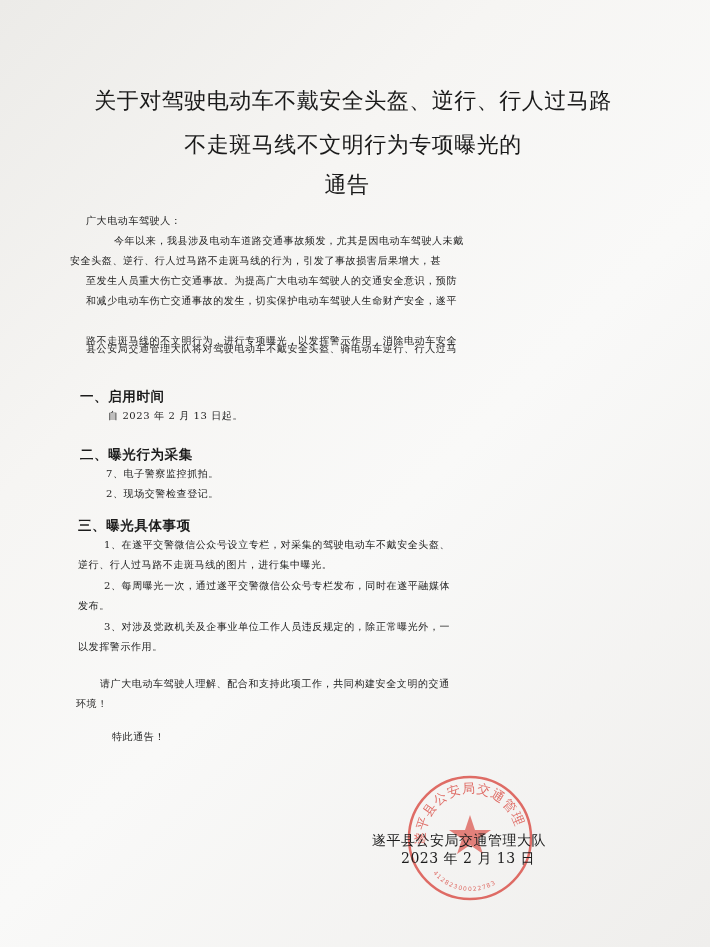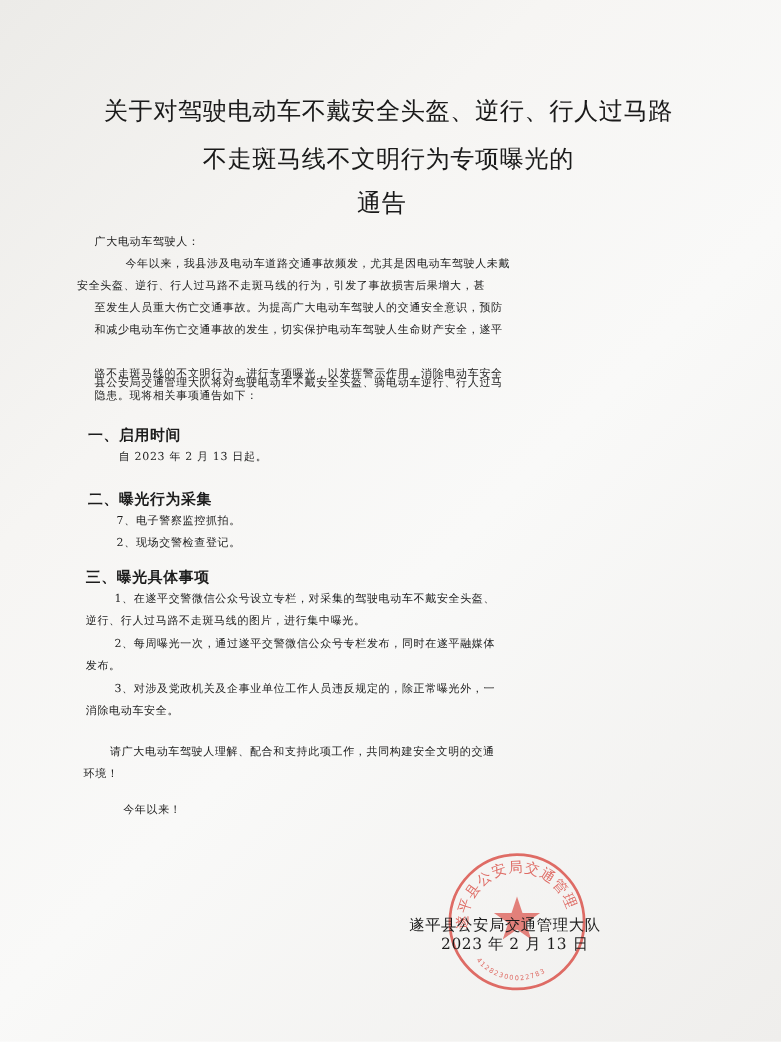--- a/index.html
+++ b/index.html
@@ -37,41 +37,40 @@
   <div class="title t3">通告</div>
 
   <div class="line" style="left:86px; top:212px;">广大电动车驾驶人：</div>
 
   <div class="line" style="left:114px; top:232px;">今年以来，我县涉及电动车道路交通事故频发，尤其是因电动车驾驶人未戴</div>
   <div class="line" style="left:70px; top:252px;">安全头盔、逆行、行人过马路不走斑马线的行为，引发了事故损害后果增大，甚</div>
   <div class="line" style="left:86px; top:272px;">至发生人员重大伤亡交通事故。为提高广大电动车驾驶人的交通安全意识，预防</div>
   <div class="line" style="left:86px; top:292px;">和减少电动车伤亡交通事故的发生，切实保护电动车驾驶人生命财产安全，遂平</div>
   <div class="line" style="left:86px; top:312px;margin-top:28px;">县公安局交通管理大队将对驾驶电动车不戴安全头盔、骑电动车逆行、行人过马</div>
   <div class="line" style="left:86px; top:332px;">路不走斑马线的不文明行为，进行专项曝光，以发挥警示作用，消除电动车安全</div>
-  <div class="line" style="left:86px; top:352px;">隐患。现将相关事项通告如下：</div>
 
   <div class="line heading" style="left:80px; top:387px;">一、启用时间</div>
   <div class="line" style="left:108px; top:407px;">自 2023 年 2 月 13 日起。</div>
 
   <div class="line heading" style="left:80px; top:445px;">二、曝光行为采集</div>
   <div class="line" style="left:106px; top:465px;">7、电子警察监控抓拍。</div>
   <div class="line" style="left:106px; top:485px;">2、现场交警检查登记。</div>
 
   <div class="line heading" style="left:78px; top:516px;">三、曝光具体事项</div>
   <div class="line" style="left:104px; top:536px;">1、在遂平交警微信公众号设立专栏，对采集的驾驶电动车不戴安全头盔、</div>
   <div class="line" style="left:78px; top:556px;">逆行、行人过马路不走斑马线的图片，进行集中曝光。</div>
   <div class="line" style="left:104px; top:577px;">2、每周曝光一次，通过遂平交警微信公众号专栏发布，同时在遂平融媒体</div>
   <div class="line" style="left:78px; top:597px;text-align:right;">发布。</div>
   <div class="line" style="left:104px; top:618px;">3、对涉及党政机关及企事业单位工作人员违反规定的，除正常曝光外，一</div>
-  <div class="line" style="left:78px; top:638px;">消除电动车安全。</div>
+  <div class="line" style="left:78px; top:638px;">以发挥警示作用。</div>
 
   <div class="line" style="left:100px; top:675px;">请广大电动车驾驶人理解、配合和支持此项工作，共同构建安全文明的交通</div>
   <div class="line" style="left:76px; top:695px;">环境！</div>
 
-  <div class="line" style="left:112px; top:728px;">今年以来！</div>
+  <div class="line" style="left:112px; top:728px;">特此通告！</div>
 
   <svg class="stamp" viewBox="0 0 130 130">
     <defs>
       <path id="arcTop" d="M 20 72 A 46 46 0 1 1 112 60"></path>
       <path id="arcBot" d="M 28 100 A 48 48 0 0 0 112 82"></path>
     </defs>
     <circle cx="65" cy="65" r="61" fill="none" stroke="#d9463e" stroke-width="2.5"></circle>
     <polygon points="65,42 70,57 86,57 73,66 78,81 65,72 52,81 57,66 44,57 60,57" fill="#d9463e" opacity="0.85"></polygon>
     <text font-family="DejaVu Sans, sans-serif" font-size="13" fill="#d9463e" letter-spacing="1">
       <textPath href="#arcTop">遂平县公安局交通管理大队</textPath>

